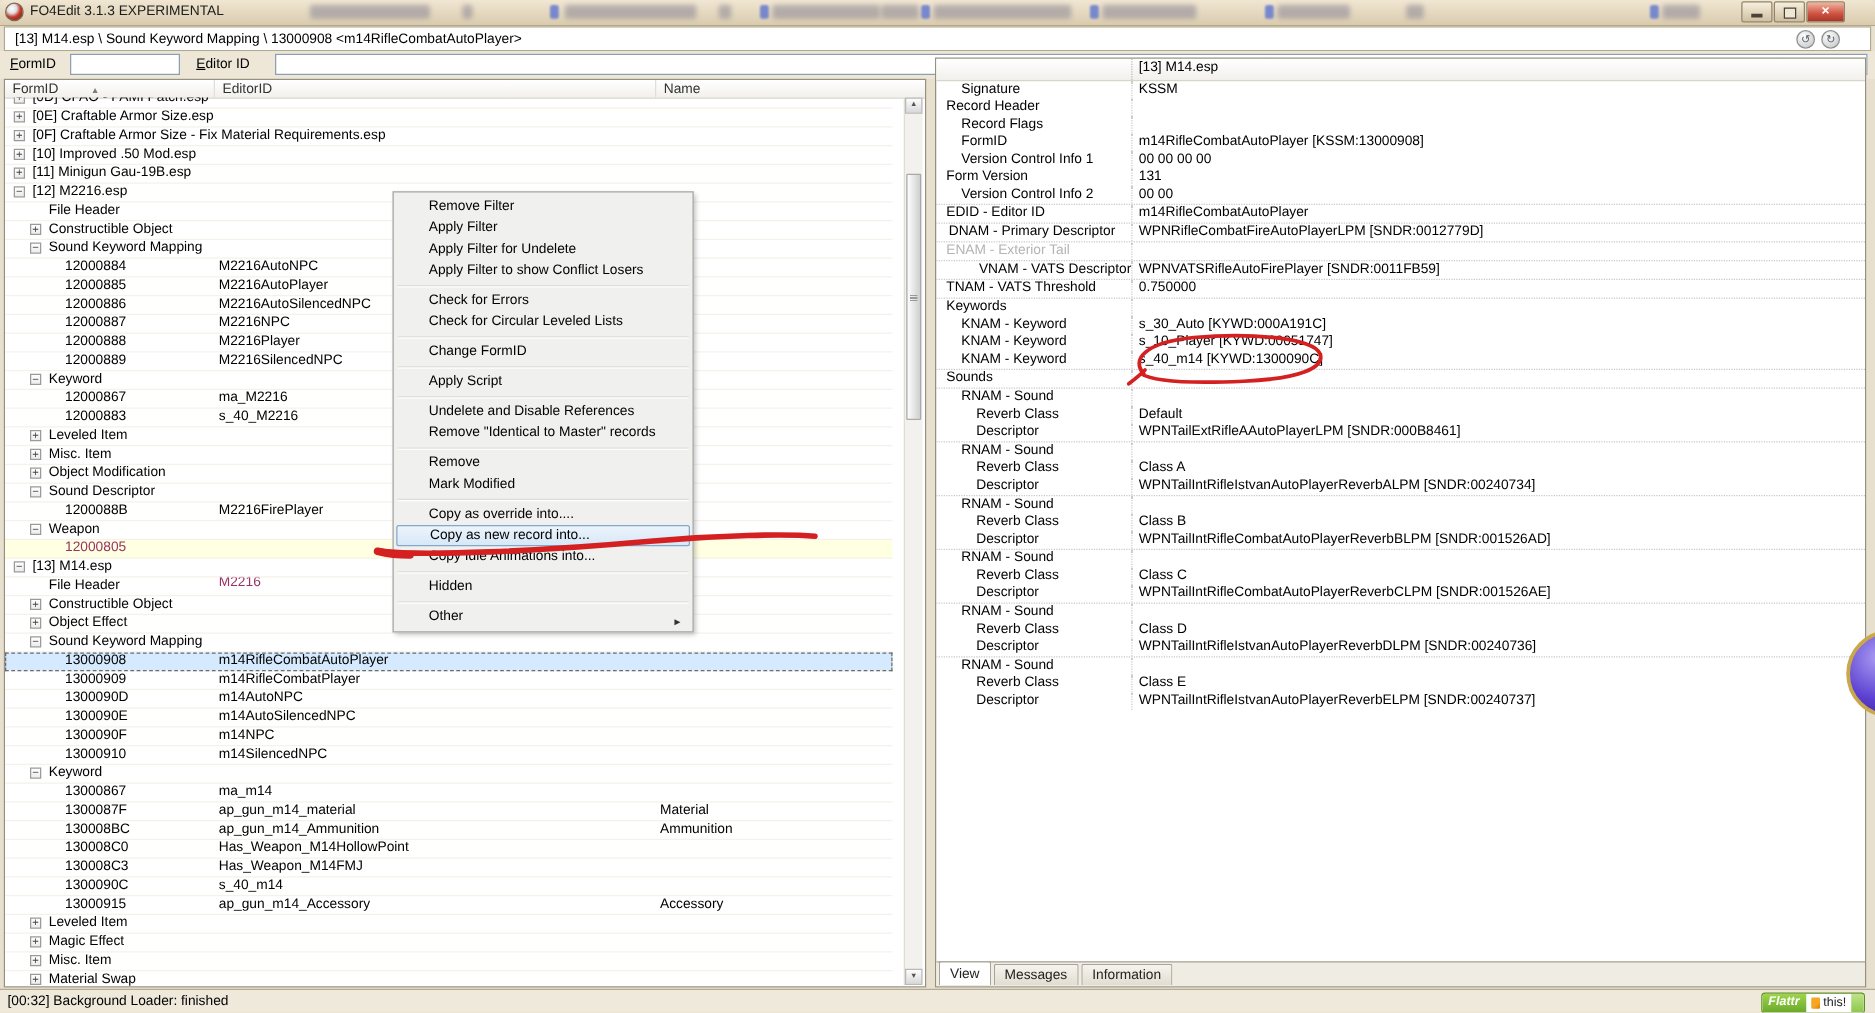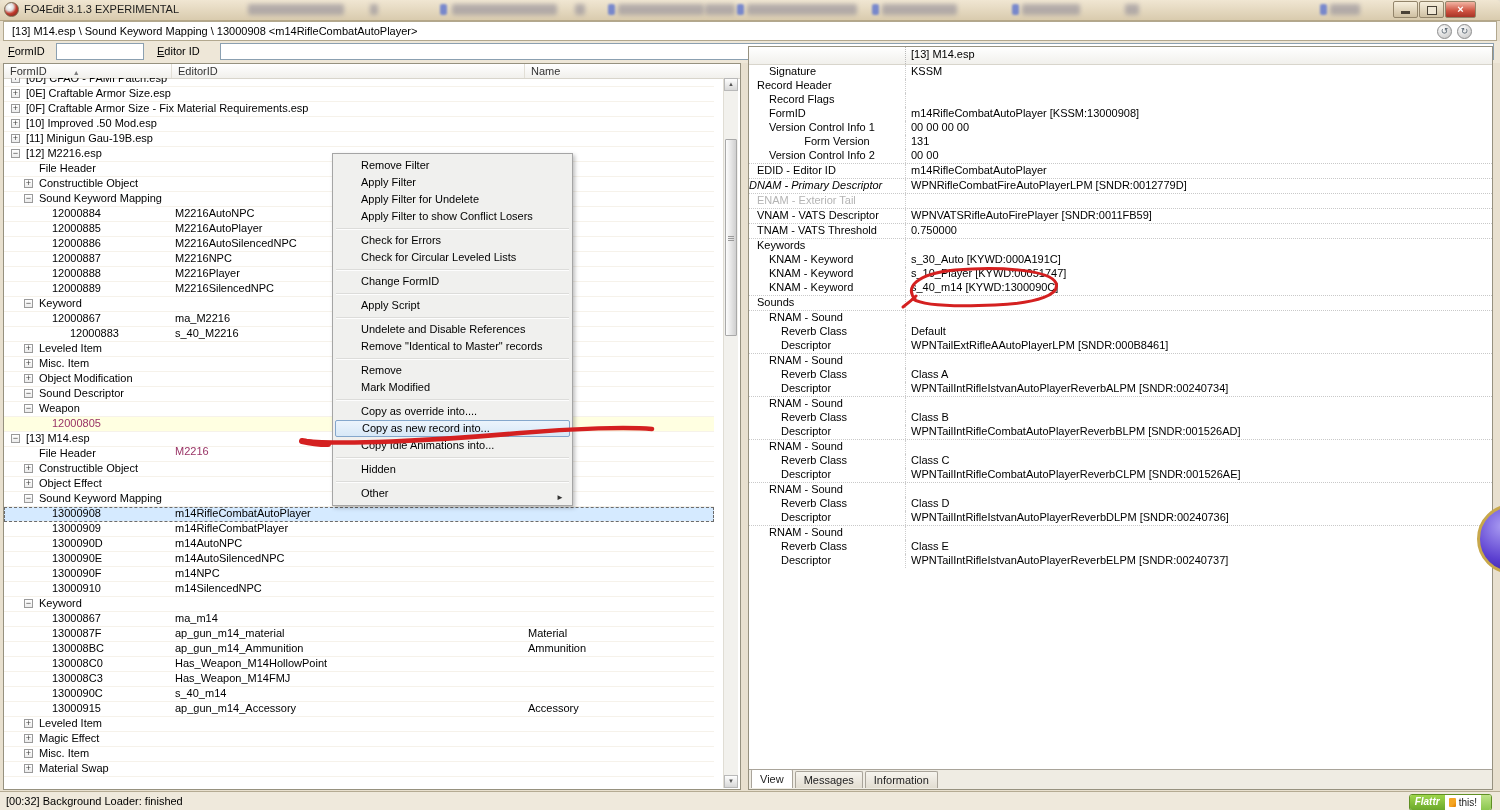--- a/index.html
+++ b/index.html
@@ -55,21 +55,21 @@
   .trow.selected{background:#d5eaff;outline:1px dashed #6b6b6b;outline-offset:-1px;}
   .vscroll{position:absolute;right:2px;top:14px;bottom:1px;width:14px;background:#f2f1ed;border-left:1px solid #e0ddd4;}
   .scroll-arrow{position:absolute;left:0;width:14px;height:13px;background:linear-gradient(#fdfdfd,#d8d8d8);
     border:1px solid #b9b9b9;box-sizing:border-box;text-align:center;font-size:6px;line-height:11px;color:#555;}
   .scroll-thumb{position:absolute;left:1px;width:12px;background:linear-gradient(90deg,#fdfdfd,#cfcfcf);
     border:1px solid #a9a9a9;border-radius:1px;box-sizing:border-box;}
   .thumb-grip{position:absolute;left:2px;right:2px;top:50%;height:5px;margin-top:-2px;
     background:repeating-linear-gradient(#9a9a9a 0 1px,transparent 1px 2px);}
 
   
-  .context-menu{position:absolute;left:332px;top:153px;width:241px;background:#f0f0ee;
+  .context-menu{position:absolute;left:314px;top:153px;width:241px;background:#f0f0ee;
     border:1px solid #a5a5a5;box-shadow:2px 2px 4px rgba(0,0,0,.25);z-index:40;padding:3px 0;box-sizing:border-box;}
   .mitem{height:17px;line-height:17px;padding-left:28px;position:relative;white-space:nowrap;}
   .mitem.hover{background:linear-gradient(#ecf4fc,#d7e8f7);border:1px solid #84a7cc;border-radius:2px;
     margin:0 2px;padding-left:26px;line-height:15px;box-sizing:border-box;}
   .msep{height:7px;position:relative;}
   .msep::after{content:"";position:absolute;left:3px;right:3px;top:3px;border-top:1px solid #dcdcda;border-bottom:1px solid #fdfdfd;}
   .sub-arrow{position:absolute;right:8px;top:4px;font-size:8px;color:#333;}
 
   
   .right-panel{position:absolute;left:748px;top:46px;width:745px;height:744px;background:#fff;
@@ -222,38 +222,42 @@
       </div>
       <div class="trow">
         <span class="exp" style="left: 20px;">−</span>
         <span style="left: 35px;">Keyword</span>
       </div>
       <div class="trow">
         <span style="left: 48px;">12000867</span>
         <span style="left: 171px;">ma_M2216</span>
       </div>
       <div class="trow">
-        <span style="left: 66px;">12000883</span>
+        <span style="left: 48px;">12000883</span>
         <span style="left: 171px;">s_40_M2216</span>
       </div>
       <div class="trow">
         <span class="exp" style="left: 20px;">+</span>
         <span style="left: 35px;">Leveled Item</span>
       </div>
       <div class="trow">
         <span class="exp" style="left: 20px;">+</span>
         <span style="left: 35px;">Misc. Item</span>
       </div>
       <div class="trow">
         <span class="exp" style="left: 20px;">+</span>
         <span style="left: 35px;">Object Modification</span>
       </div>
       <div class="trow">
         <span class="exp" style="left: 20px;">−</span>
         <span style="left: 35px;">Sound Descriptor</span>
+      </div>
+      <div class="trow">
+        <span style="left: 48px;">1200088B</span>
+        <span style="left: 171px;">M2216FirePlayer</span>
       </div>
       <div class="trow">
         <span class="exp" style="left: 20px;">−</span>
         <span style="left: 35px;">Weapon</span>
       </div>
       <div class="trow yellow">
         <span style="left: 48px;">12000805</span>
         <span style="left: 171px; margin-top: 28px;">M2216</span>
       </div>
       <div class="trow">
@@ -380,41 +384,41 @@
       </div>
       <div class="drow">
         <span class="dlabel" style="padding-left: 20px;">FormID</span>
         <span class="dvalue">m14RifleCombatAutoPlayer [KSSM:13000908]</span>
       </div>
       <div class="drow">
         <span class="dlabel" style="padding-left: 20px;">Version Control Info 1</span>
         <span class="dvalue">00 00 00 00</span>
       </div>
       <div class="drow">
-        <span class="dlabel" style="padding-left: 20px; text-align: center;">Form Version</span>
+        <span class="dlabel" style="padding-left: 8px;">Form Version</span>
         <span class="dvalue">131</span>
       </div>
       <div class="drow">
         <span class="dlabel" style="padding-left: 20px;">Version Control Info 2</span>
         <span class="dvalue">00 00</span>
       </div>
       <div class="drow sect">
         <span class="dlabel" style="padding-left: 8px;">EDID - Editor ID</span>
         <span class="dvalue">m14RifleCombatAutoPlayer</span>
       </div>
       <div class="drow sect">
-        <span class="dlabel" style="padding-left: 0; font-style: italic;">DNAM - Primary Descriptor</span>
+        <span class="dlabel" style="padding-left: 10px;">DNAM - Primary Descriptor</span>
         <span class="dvalue">WPNRifleCombatFireAutoPlayerLPM [SNDR:0012779D]</span>
       </div>
       <div class="drow sect">
         <span class="dlabel gray" style="padding-left: 8px;">ENAM - Exterior Tail</span>
         <span class="dvalue"></span>
       </div>
       <div class="drow sect">
-        <span class="dlabel" style="padding-left: 8px;">VNAM - VATS Descriptor</span>
+        <span class="dlabel" style="padding-left: 8px; text-align: right;">VNAM - VATS Descriptor</span>
         <span class="dvalue">WPNVATSRifleAutoFirePlayer [SNDR:0011FB59]</span>
       </div>
       <div class="drow sect">
         <span class="dlabel" style="padding-left: 8px;">TNAM - VATS Threshold</span>
         <span class="dvalue">0.750000</span>
       </div>
       <div class="drow sect">
         <span class="dlabel" style="padding-left: 8px;">Keywords</span>
         <span class="dvalue"></span>
       </div>

